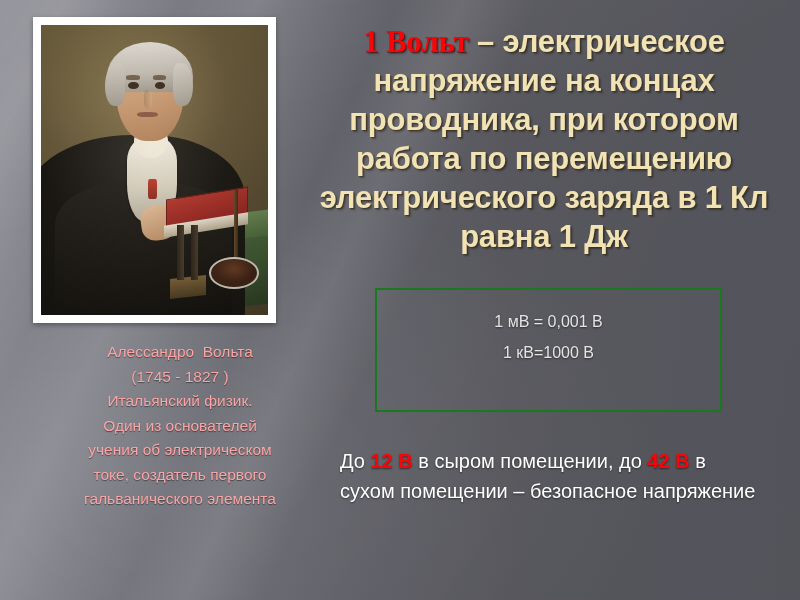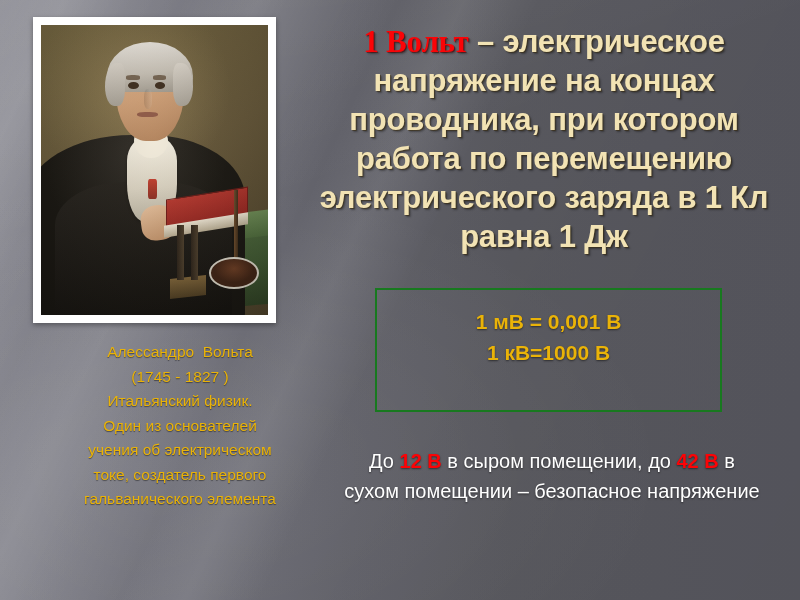--- a/index.html
+++ b/index.html
@@ -239,21 +239,21 @@
     pointer-events: none;
   }
 
   
   #portrait-caption {
     position: absolute;
     left: 10px;
     top: 340px;
     width: 340px;
     text-align: center;
-    color: #eab308;
+    color: #fca5a5;
     font-size: 15.5px;
     line-height: 24.5px;
     text-shadow: 0 1px 1px rgba(0,0,0,0.45);
     white-space: pre-wrap;
   }
 
   
   #headline {
     position: absolute;
     left: 298px;
@@ -286,35 +286,35 @@
     height: 124px;
     border: 2px solid #18791f;
     box-sizing: border-box;
     background: rgba(255,255,255,0.015);
   }
   #formula-lines {
     position: absolute;
     left: 0; right: 0;
     top: 16px;
     text-align: center;
-    color: #eab308;
-    font-size: 21px;
+    color: #e5e5e5;
+    font-size: 16px;
     line-height: 31px;
-    font-weight: bold;
+    font-weight: normal;
     text-shadow: 0 1px 2px rgba(0,0,0,0.5);
     white-space: pre-line;
   }
 
   
   #safety-note {
     position: absolute;
     left: 340px;
     top: 446px;
     width: 424px;
-    text-align: center;
+    text-align: left;
     color: #ffffff;
     font-size: 20px;
     line-height: 30px;
     text-shadow: 0 1px 2px rgba(0,0,0,0.5);
   }
   #safety-note .sn-red {
     color: #fb0407;
     font-weight: bold;
   }
 </style>

